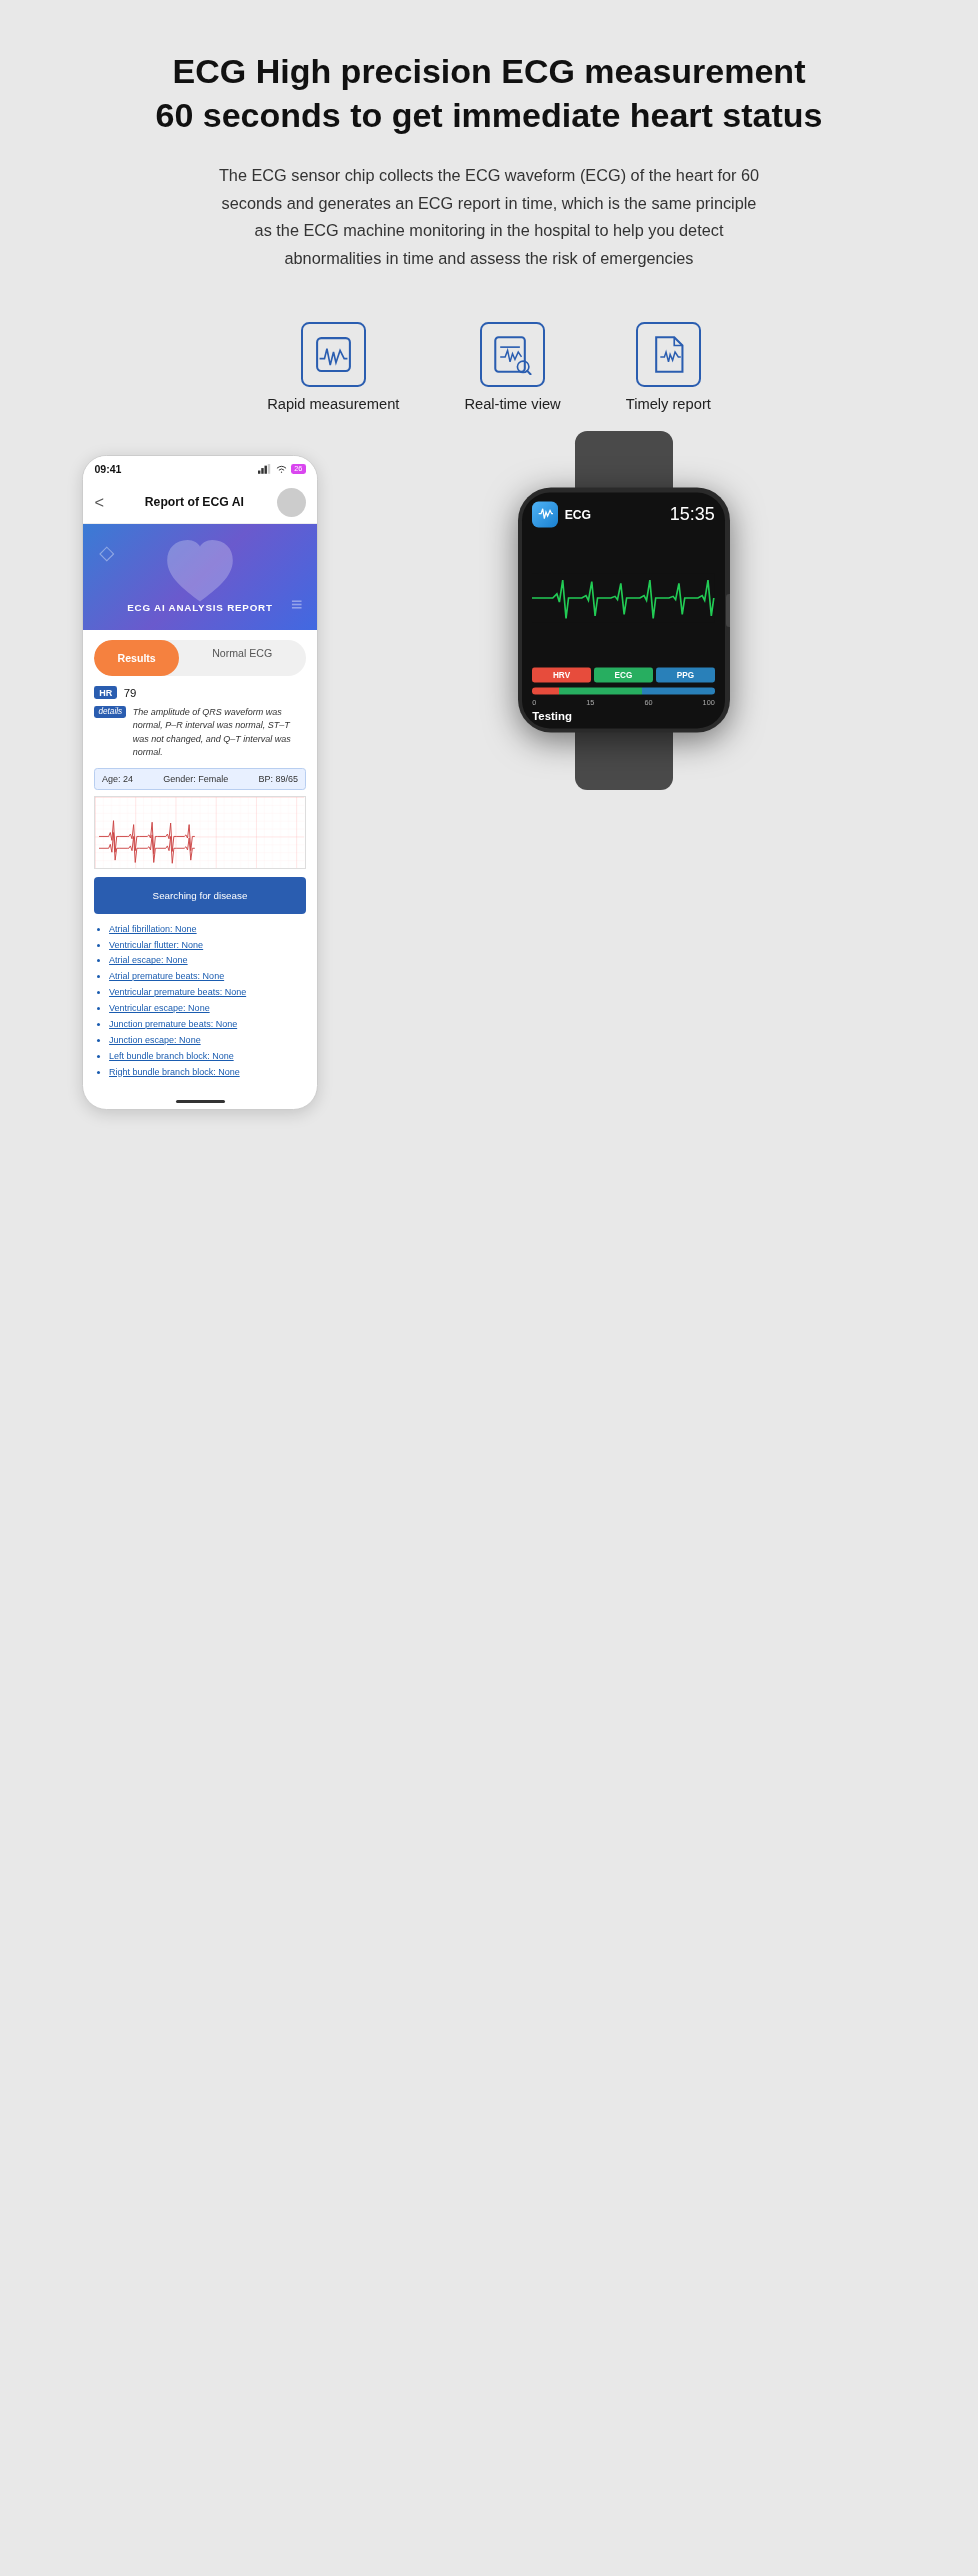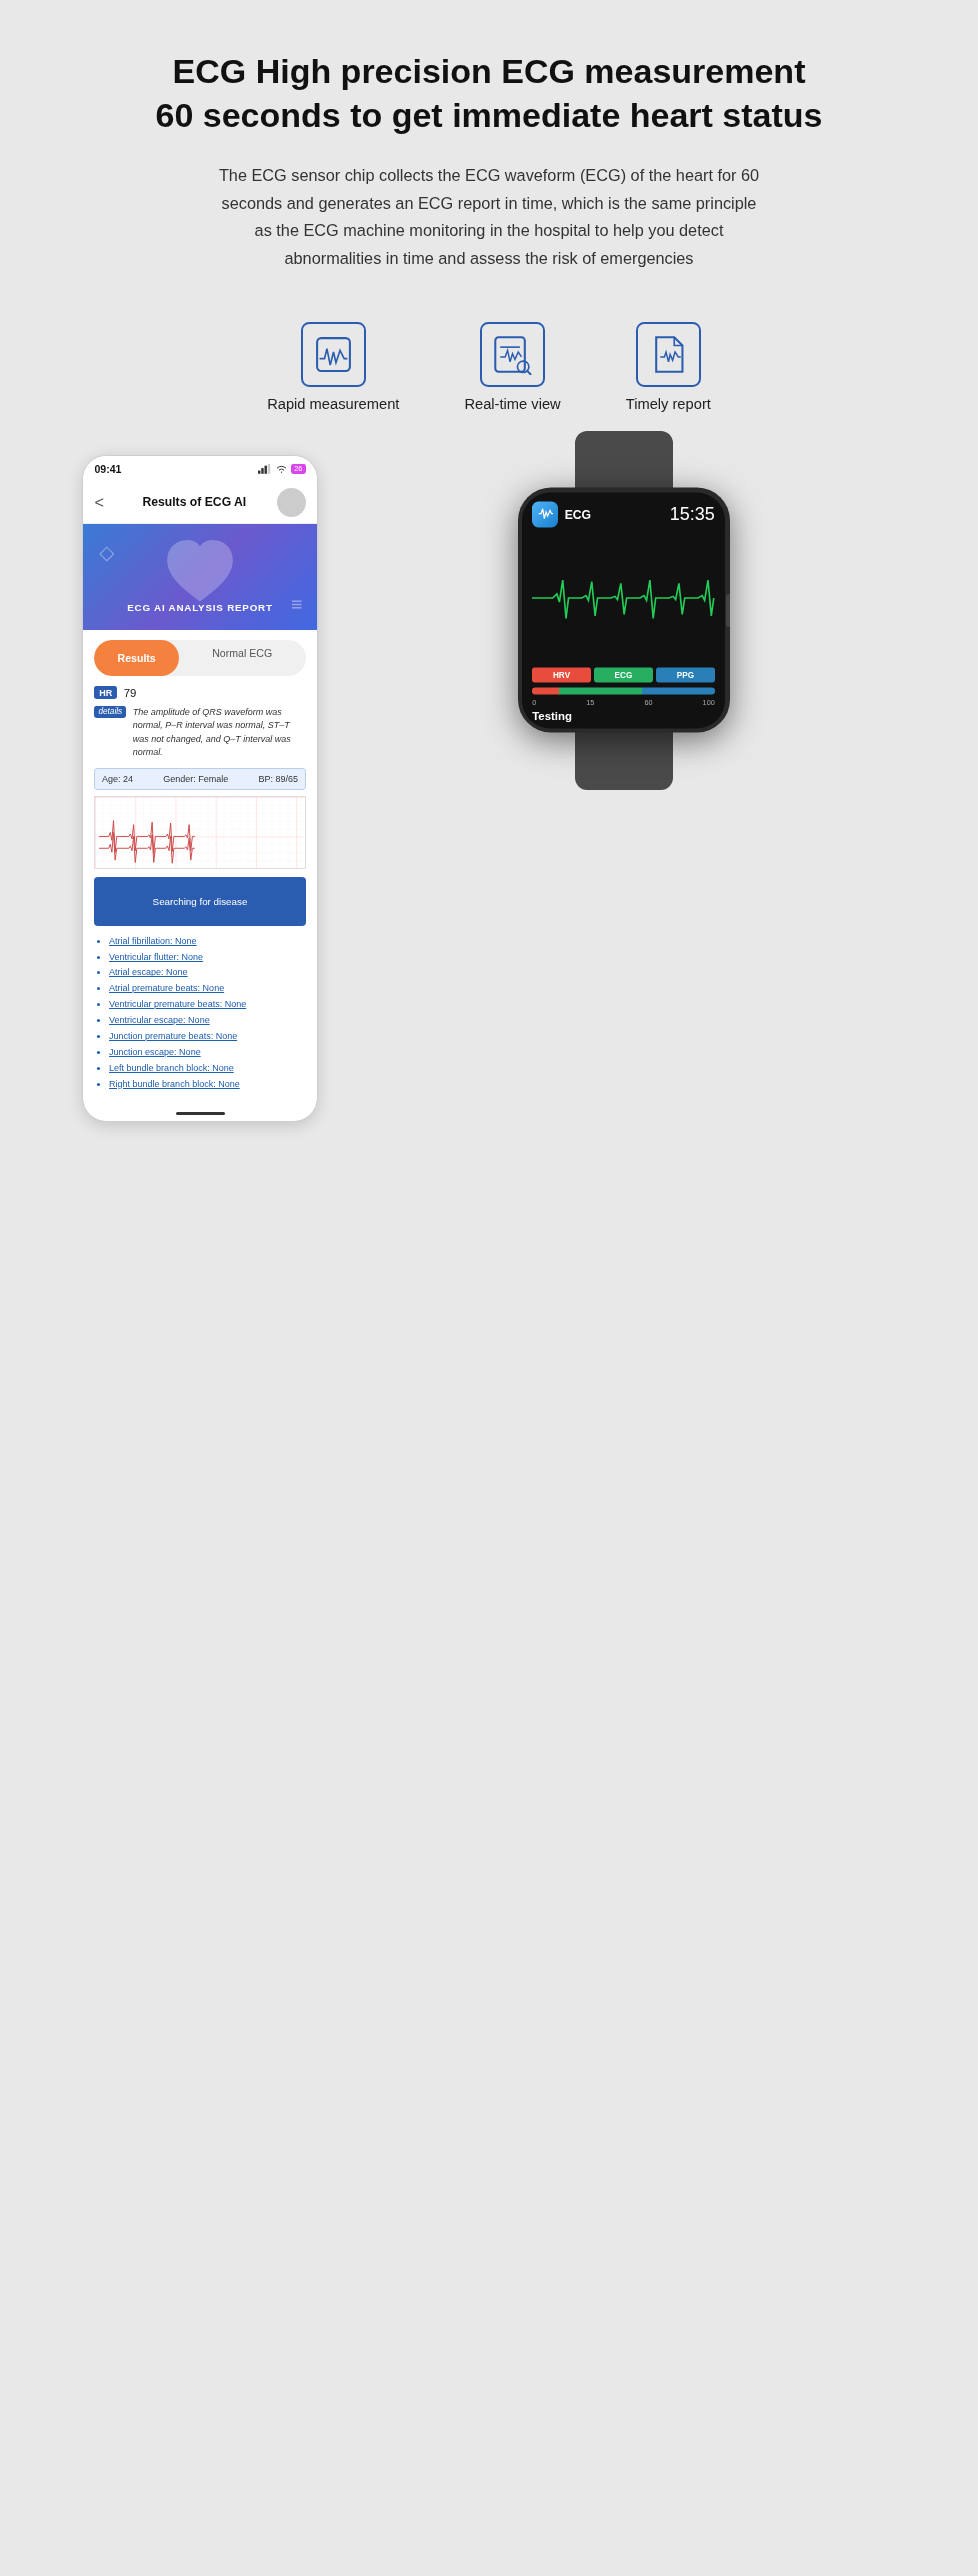--- a/index.html
+++ b/index.html
@@ -250,21 +250,21 @@
       position: relative;
       overflow: hidden;
     }
 
     .searching-btn {
       width: 100%;
       background: #2a5db0;
       color: #fff;
       border: none;
       border-radius: 4.1px;
-      padding: 19px;
+      padding: 13px;
       font-size: 9.8px;
       text-align: center;
       margin-bottom: 8.2px;
     }
 
     .disease-list {
       list-style: disc;
       padding-left: 14.7px;
     }
 
@@ -510,21 +510,21 @@
             <path d="M10,12 L10,12" stroke="#333" stroke-width="2" stroke-linecap="round"></path>
             <path d="M6,9 Q10,5 14,9" stroke="#333" stroke-width="1.5" fill="none"></path>
             <path d="M3,6 Q10,0 17,6" stroke="#333" stroke-width="1.5" fill="none"></path>
           </svg>
           <span style="background:#d946ef;color:#fff;font-size:7.3px;padding:0.8px 3.3px;border-radius:2.4px;">26</span>
         </div>
       </div>
 
       <div class="phone-nav">
         <span class="phone-back">&lt;</span>
-        <span class="phone-nav-title">Results of ECG AI</span>
+        <span class="phone-nav-title">Report of ECG AI</span>
         <div style="width:29px;height:29px;border-radius:50%;background:#ccc;"></div>
       </div>
 
       <div class="ecg-banner">
         <svg width="82" height="82" viewBox="0 0 100 100" style="position:absolute;opacity:0.25">
           <path d="M50,80 C30,65 10,50 10,30 C10,15 20,5 35,5 C42,5 48,9 50,13 C52,9 58,5 65,5 C80,5 90,15 90,30 C90,50 70,65 50,80Z" fill="#fff"></path>
         </svg>
         <span style="position:absolute;bottom:16.3px;left:50%;transform:translateX(-50%);white-space:nowrap;">
           <span style="color:#fff;font-size:9.8px;font-weight:800;letter-spacing:0.8px;">ECG AI ANALYSIS REPORT</span>
         </span>

